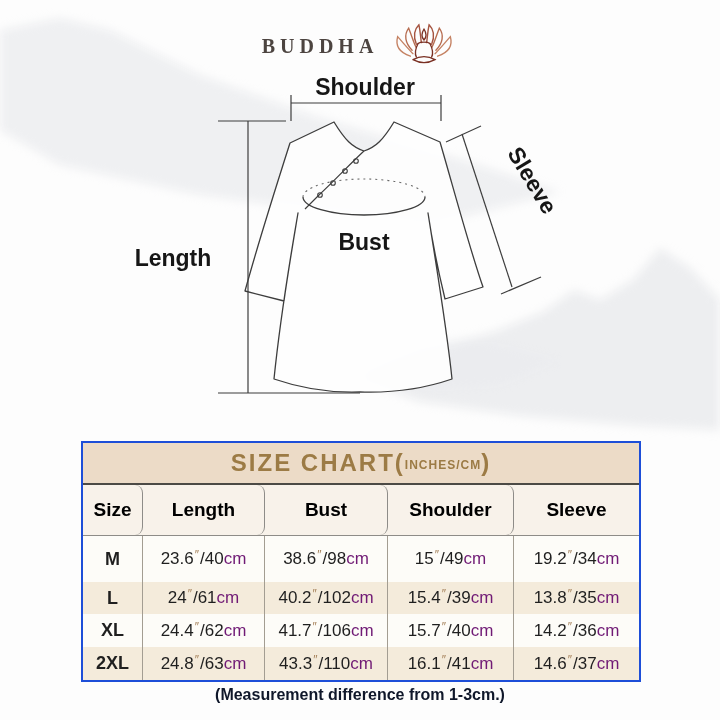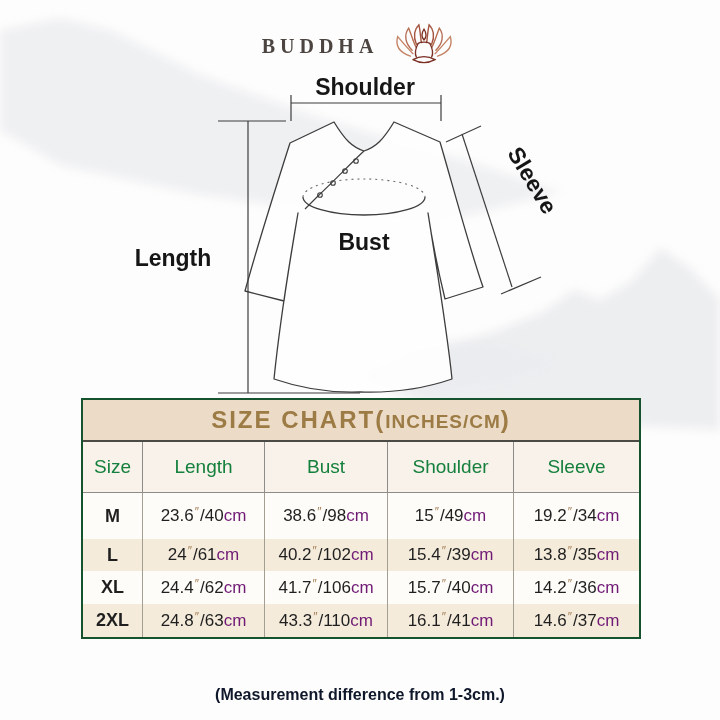--- a/index.html
+++ b/index.html
@@ -15,29 +15,29 @@
 
   
   .diagram-svg{position:absolute;top:0;left:0;z-index:1;}
   .dlabel{position:absolute;z-index:2;font-weight:bold;font-size:23px;color:#161616;text-align:center;}
   .lbl-shoulder{top:74px;left:303px;width:124px;}
   .lbl-length{top:245px;left:128px;width:90px;}
   .lbl-bust{top:229px;left:321px;width:86px;}
   .lbl-sleeve{top:167px;left:490px;width:84px;transform:rotate(59deg);}
 
   
-  .tbl{position:absolute;left:81px;top:398px;width:556px;z-index:3;border:2px solid #14532d;background:#fdfbf7;}
+  .tbl{position:absolute;left:81px;top:441px;width:556px;z-index:3;border:2px solid #1d4ed8;background:#fdfbf7;}
   .title{height:40px;background:#ecdbc7;border-bottom:2px solid #4c4a45;display:flex;align-items:center;justify-content:center;color:#9c7b45;font-weight:bold;}
   .title .big{font-size:24px;letter-spacing:2px;}
-  .title .small{font-size:19px;letter-spacing:1px;padding-top:3px;}
+  .title .small{font-size:12px;letter-spacing:1px;padding-top:3px;}
   .trow{display:grid;grid-template-columns:60px 122px 123px 126px 1fr;}
   .cell{display:flex;align-items:center;justify-content:center;border-right:1px solid #a39d92;white-space:nowrap;}
   .cell:last-child{border-right:none;}
   .thead{height:50px;background:#f8f2ea;border-bottom:1px solid #8e8c88;}
-  .thead .cell{font-weight:normal;font-size:19px;color:#15803d;border-right:1px solid #8e8c88;}
+  .thead .cell{font-weight:bold;font-size:19px;color:#000000;border-right:1px solid #8e8c88;border-radius:8px;}
   .thead .cell:last-child{border-right:none;}
   .body-row .cell{font-size:17px;color:#1f1f1f;}
   .c-size{font-weight:bold;font-size:18px !important;}
   .r-white{background:#fdfcf8;} .r-tan{background:#f4ebdb;}
   .h46{height:46px;} .h32{height:32px;} .h33{height:33px;}
   .mk{display:inline-block;color:#a5815a;font-size:12px;position:relative;top:-4px;margin:0 1px;}
   .un{color:#701a75;}
 
   .note{position:absolute;top:686px;left:0;width:720px;text-align:center;font-weight:bold;font-size:16px;color:#0f172a;z-index:2;}
 </style>

